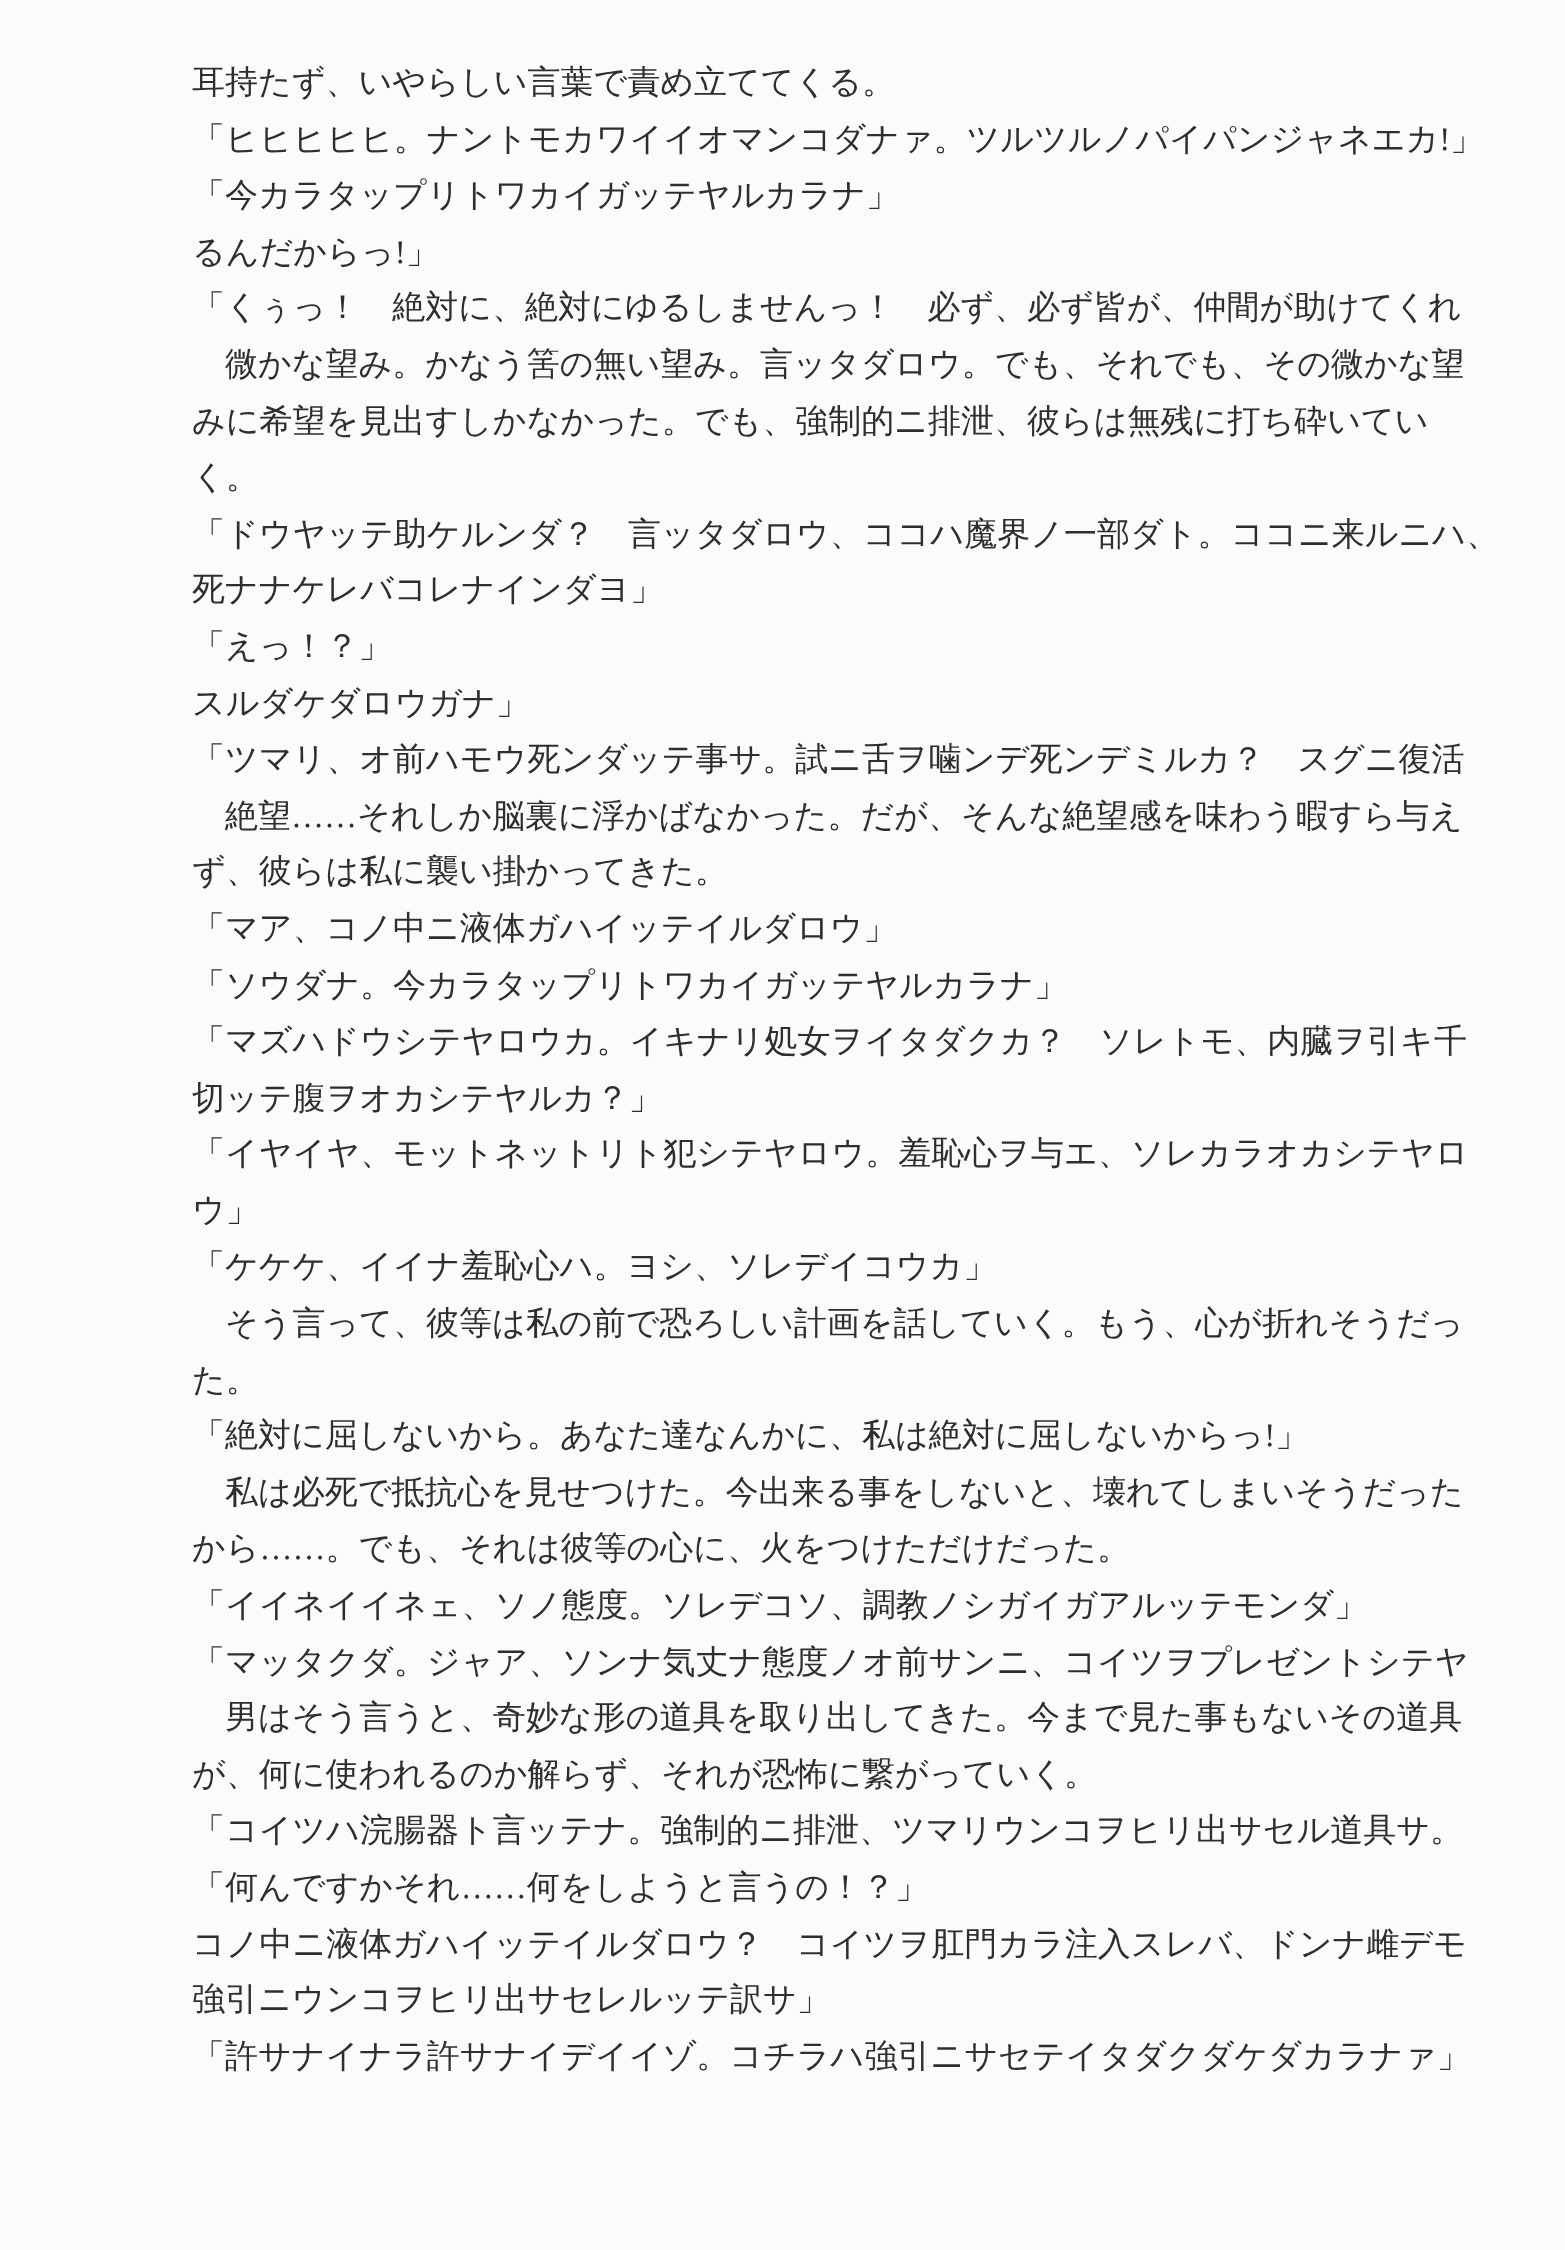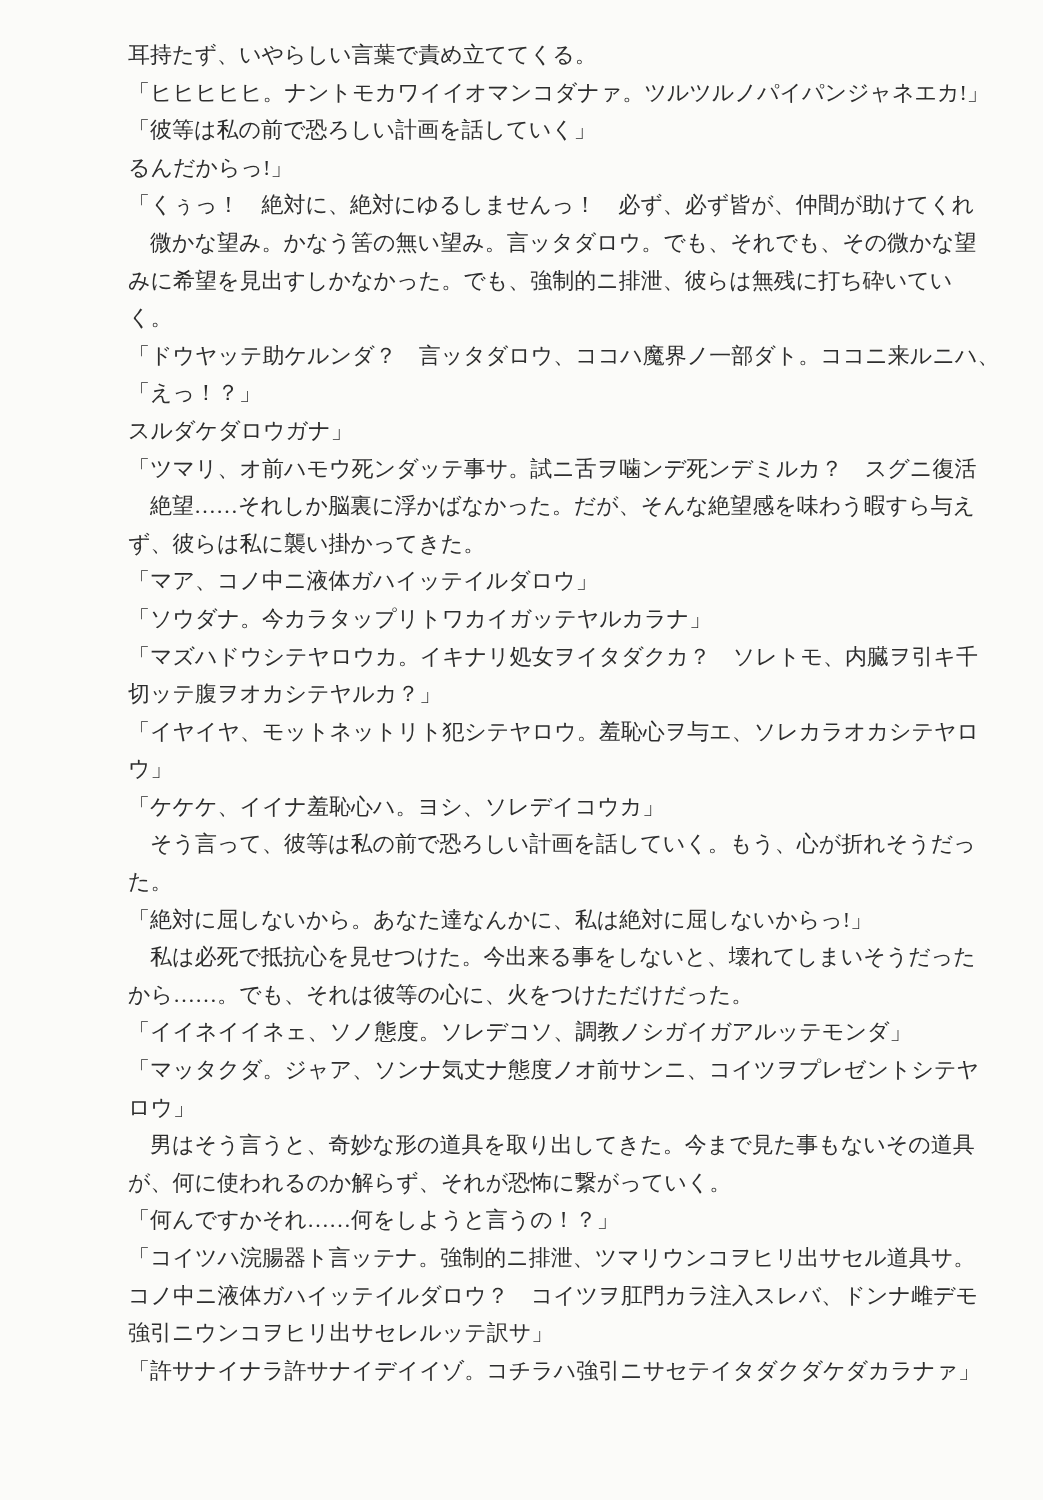--- a/index.html
+++ b/index.html
@@ -34,48 +34,48 @@
     height: 37.6px;
   }
 </style>
 </head>
 <body>
 
 <div class="page" style="background: rgb(251, 251, 249);">
   <div class="text-block" style="color: rgb(46, 46, 46);">
       <div class="text-line">耳持たず、いやらしい言葉で責め立ててくる。</div>
       <div class="text-line">「ヒヒヒヒヒ。ナントモカワイイオマンコダナァ。ツルツルノパイパンジャネエカ!」</div>
-      <div class="text-line">「彼等は私の前で恐ろしい計画を話していく」</div>
+      <div class="text-line">「今カラタップリトワカイガッテヤルカラナ」</div>
       <div class="text-line">るんだからっ!」</div>
       <div class="text-line">「くぅっ！　絶対に、絶対にゆるしませんっ！　必ず、必ず皆が、仲間が助けてくれ</div>
       <div class="text-line">　微かな望み。かなう筈の無い望み。言ッタダロウ。でも、それでも、その微かな望</div>
       <div class="text-line">みに希望を見出すしかなかった。でも、強制的ニ排泄、彼らは無残に打ち砕いてい</div>
       <div class="text-line">く。</div>
       <div class="text-line">「ドウヤッテ助ケルンダ？　言ッタダロウ、ココハ魔界ノ一部ダト。ココニ来ルニハ、</div>
+      <div class="text-line">死ナナケレバコレナインダヨ」</div>
       <div class="text-line">「えっ！？」</div>
       <div class="text-line">スルダケダロウガナ」</div>
       <div class="text-line">「ツマリ、オ前ハモウ死ンダッテ事サ。試ニ舌ヲ噛ンデ死ンデミルカ？　スグニ復活</div>
       <div class="text-line">　絶望……それしか脳裏に浮かばなかった。だが、そんな絶望感を味わう暇すら与え</div>
       <div class="text-line">ず、彼らは私に襲い掛かってきた。</div>
       <div class="text-line">「マア、コノ中ニ液体ガハイッテイルダロウ」</div>
       <div class="text-line">「ソウダナ。今カラタップリトワカイガッテヤルカラナ」</div>
       <div class="text-line">「マズハドウシテヤロウカ。イキナリ処女ヲイタダクカ？　ソレトモ、内臓ヲ引キ千</div>
       <div class="text-line">切ッテ腹ヲオカシテヤルカ？」</div>
       <div class="text-line">「イヤイヤ、モットネットリト犯シテヤロウ。羞恥心ヲ与エ、ソレカラオカシテヤロ</div>
       <div class="text-line">ウ」</div>
       <div class="text-line">「ケケケ、イイナ羞恥心ハ。ヨシ、ソレデイコウカ」</div>
       <div class="text-line">　そう言って、彼等は私の前で恐ろしい計画を話していく。もう、心が折れそうだっ</div>
       <div class="text-line">た。</div>
       <div class="text-line">「絶対に屈しないから。あなた達なんかに、私は絶対に屈しないからっ!」</div>
       <div class="text-line">　私は必死で抵抗心を見せつけた。今出来る事をしないと、壊れてしまいそうだった</div>
       <div class="text-line">から……。でも、それは彼等の心に、火をつけただけだった。</div>
       <div class="text-line">「イイネイイネェ、ソノ態度。ソレデコソ、調教ノシガイガアルッテモンダ」</div>
       <div class="text-line">「マッタクダ。ジャア、ソンナ気丈ナ態度ノオ前サンニ、コイツヲプレゼントシテヤ</div>
-      <div class="text-line">ロウ」</div>
       <div class="text-line">　男はそう言うと、奇妙な形の道具を取り出してきた。今まで見た事もないその道具</div>
       <div class="text-line">が、何に使われるのか解らず、それが恐怖に繋がっていく。</div>
+      <div class="text-line">「コイツハ浣腸器ト言ッテナ。強制的ニ排泄、ツマリウンコヲヒリ出サセル道具サ。</div>
       <div class="text-line">「何んですかそれ……何をしようと言うの！？」</div>
-      <div class="text-line">「コイツハ浣腸器ト言ッテナ。強制的ニ排泄、ツマリウンコヲヒリ出サセル道具サ。</div>
       <div class="text-line">コノ中ニ液体ガハイッテイルダロウ？　コイツヲ肛門カラ注入スレバ、ドンナ雌デモ</div>
       <div class="text-line">強引ニウンコヲヒリ出サセレルッテ訳サ」</div>
       <div class="text-line">「許サナイナラ許サナイデイイゾ。コチラハ強引ニサセテイタダクダケダカラナァ」</div>
     </div>
 </div>
 
 </body></html>

